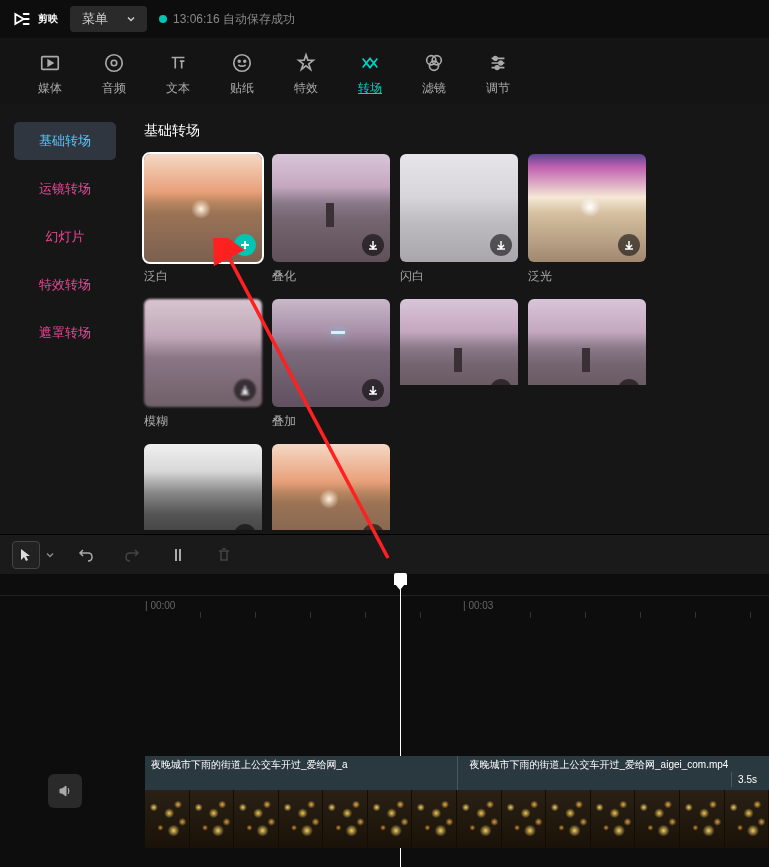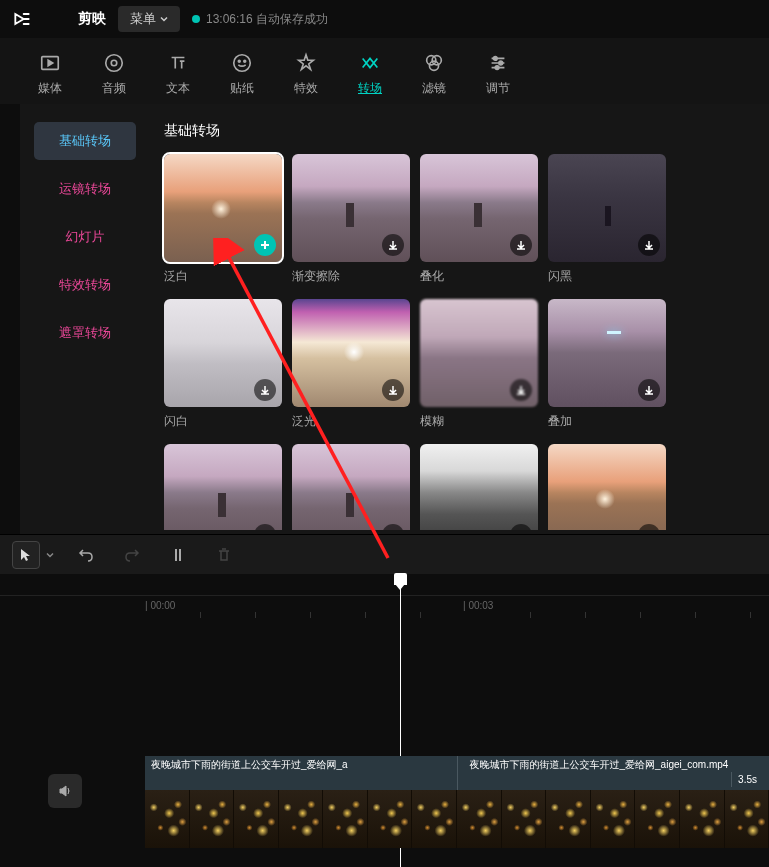--- a/index.html
+++ b/index.html
@@ -15,31 +15,31 @@
 .titlebar {
   height: 38px;
   display: flex;
   align-items: center;
   padding: 0 12px;
   gap: 12px;
   background: #0d0d0d;
 }
 .logo { display: flex; align-items: center; gap: 6px; }
 .logo svg { width: 20px; height: 20px; }
-.logo-text { font-size: 14px; font-weight: 600; color: #fff; margin-left: 40px; }
+.logo-text { font-size: 10px; font-weight: 600; color: #fff; }
 .menu-btn {
   background: #2a2a2a;
   border: none;
   color: #ccc;
   padding: 4px 12px;
   border-radius: 4px;
   font-size: 13px;
   display: flex;
   align-items: center;
-  gap: 4px;
+  gap: 19px;
   cursor: pointer;
 }
 .save-status { display: flex; align-items: center; gap: 6px; font-size: 12px; color: #888; }
 .save-dot { width: 8px; height: 8px; background: #00c4b4; border-radius: 50%; }
 
 .toolbar {
   height: 66px;
   display: flex;
   padding: 6px 0 0 18px;
   gap: 0;
@@ -56,21 +56,20 @@
   color: #aaa;
   font-size: 12px;
 }
 .tool.active { color: #00d4c4; text-decoration: underline; }
 .tool svg { width: 22px; height: 22px; stroke: currentColor; fill: none; stroke-width: 1.8; }
 
 .main {
   display: flex;
   height: 430px;
   background: #161616;
-  margin-left: 20px;
 }
 .sidebar {
   width: 130px;
   padding: 18px 14px;
   display: flex;
   flex-direction: column;
   gap: 10px;
 }
 .side-btn {
   background: transparent;
@@ -371,41 +370,21 @@
         <div class="card-label">泛白</div>
       </div>
       <div class="card">
         <div class="thumb th-wade">
           <div class="badge dl">
               <svg viewBox="0 0 12 12">
                 <path d="M6 2 V8 M3 6 L6 9 L9 6 M2 10 H10" stroke="#fff" stroke-width="1.5" fill="none"></path>
               </svg>
             </div>
         </div>
-        <div class="card-label">渐变擦除</div>
-      </div>
-      <div class="card">
-        <div class="thumb th-wade">
-          <div class="badge dl">
-              <svg viewBox="0 0 12 12">
-                <path d="M6 2 V8 M3 6 L6 9 L9 6 M2 10 H10" stroke="#fff" stroke-width="1.5" fill="none"></path>
-              </svg>
-            </div>
-        </div>
         <div class="card-label">叠化</div>
-      </div>
-      <div class="card">
-        <div class="thumb th-dark">
-          <div class="badge dl">
-              <svg viewBox="0 0 12 12">
-                <path d="M6 2 V8 M3 6 L6 9 L9 6 M2 10 H10" stroke="#fff" stroke-width="1.5" fill="none"></path>
-              </svg>
-            </div>
-        </div>
-        <div class="card-label">闪黑</div>
       </div>
 
       <div class="card">
         <div class="thumb th-pale">
           <div class="badge dl">
               <svg viewBox="0 0 12 12">
                 <path d="M6 2 V8 M3 6 L6 9 L9 6 M2 10 H10" stroke="#fff" stroke-width="1.5" fill="none"></path>
               </svg>
             </div>
         </div>

